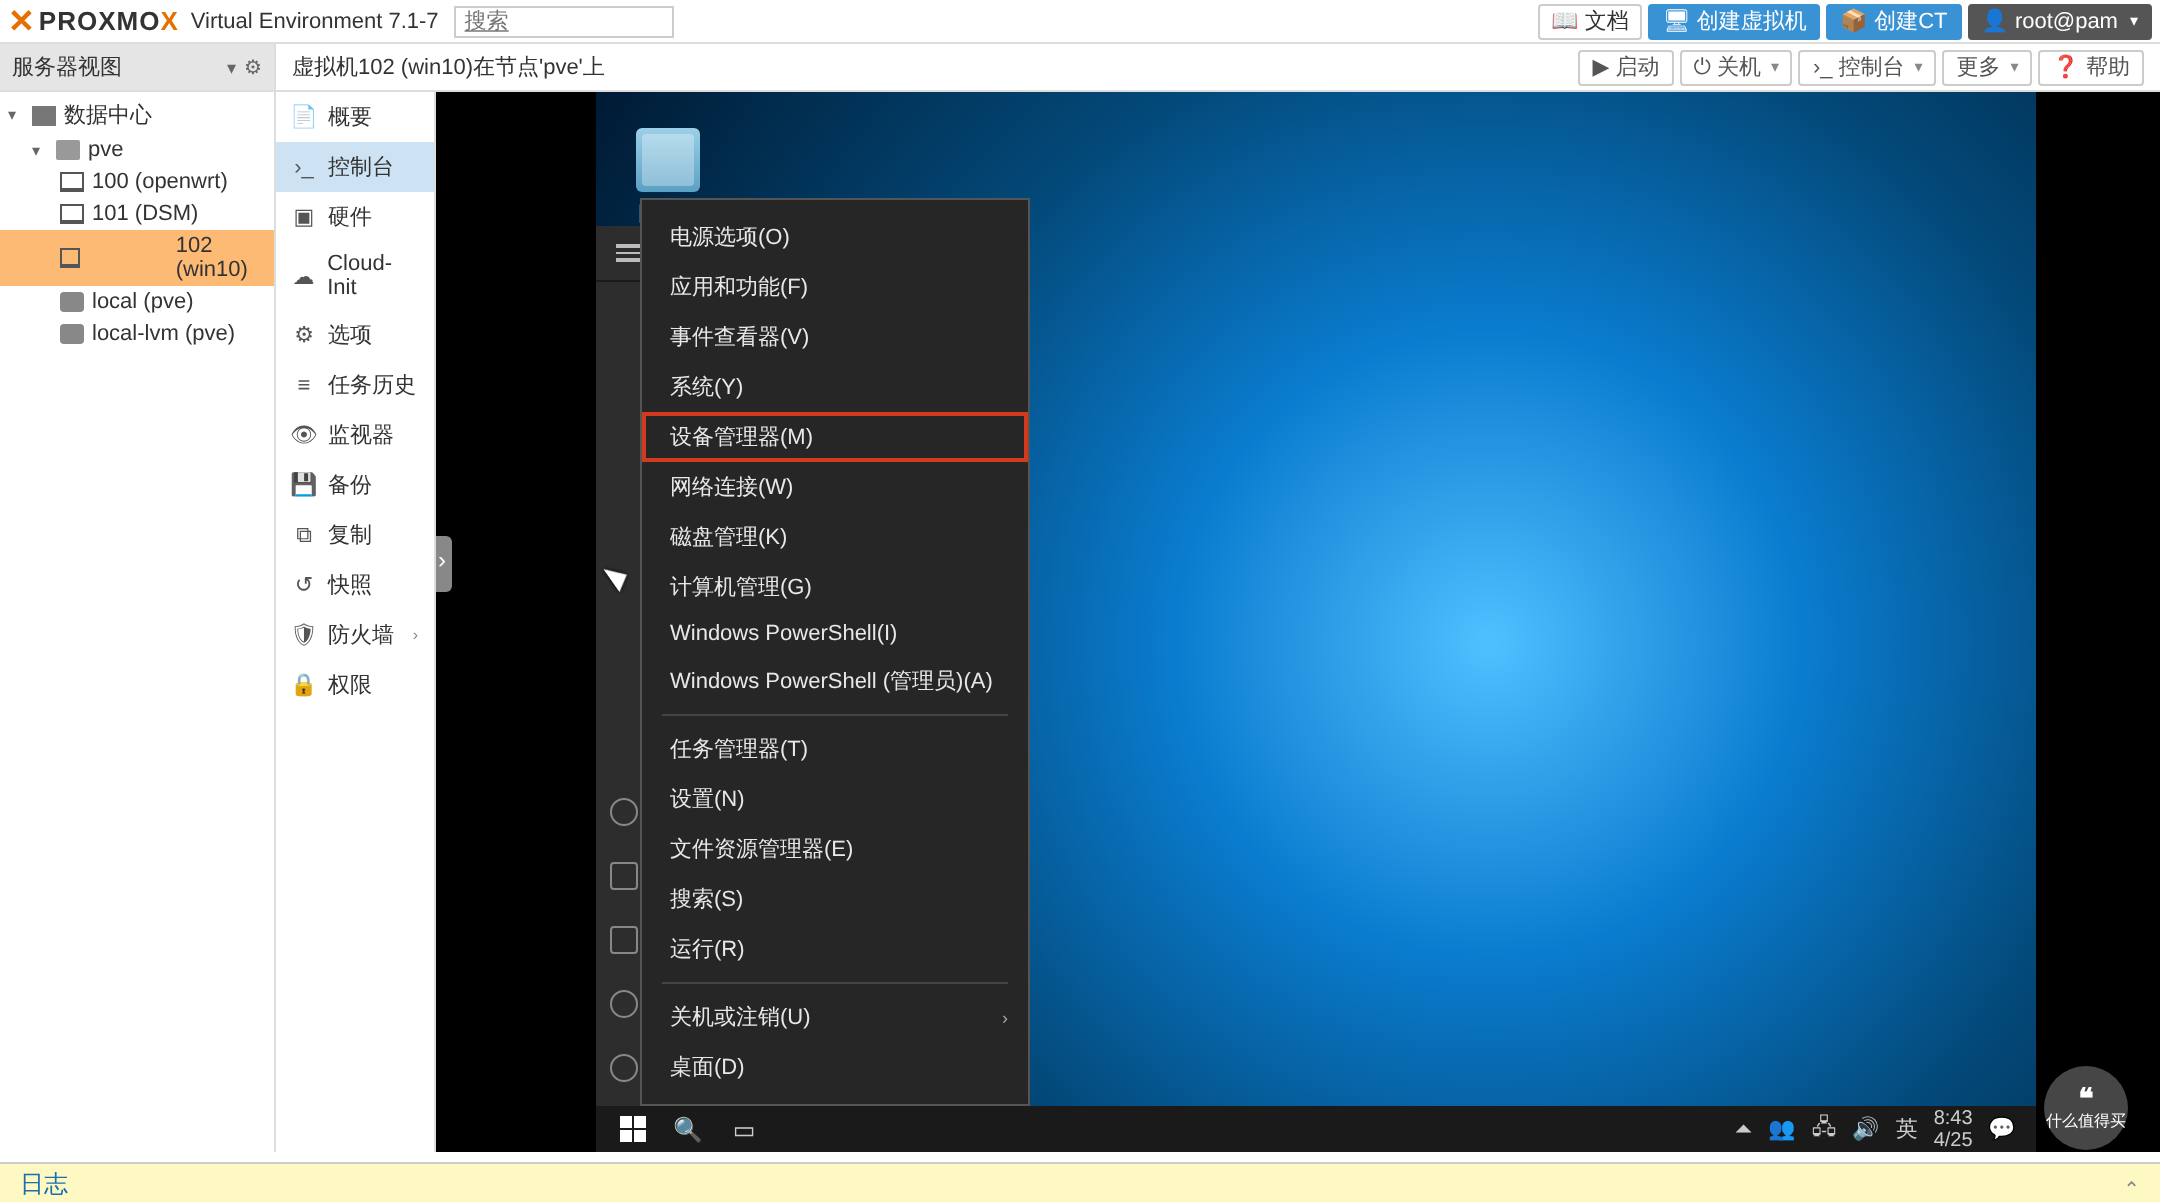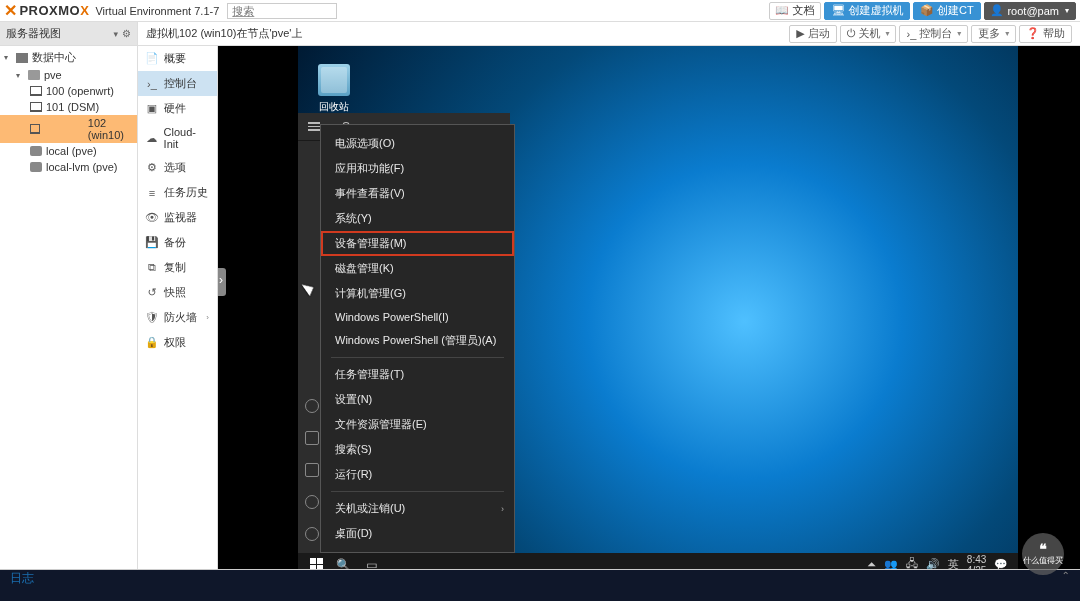--- a/index.html
+++ b/index.html
@@ -80,21 +80,21 @@
 .clock { display: flex; flex-direction: column; align-items: flex-end; line-height: 1.1; }
 
 .cursor { position: absolute; left: 7px; top: 235px; width: 10px; height: 14px; z-index: 20; pointer-events: none; }
 .cursor::before { content:''; position:absolute; border-left: 8px solid #fff; border-bottom: 5px solid transparent; border-top: 9px solid transparent; transform: rotate(-35deg); filter: drop-shadow(0 0 1px #000); }
 
 
 .collapse-handle { position: absolute; left: 218px; top: 268px; width: 8px; height: 28px; background: #888; border-radius: 0 3px 3px 0; z-index:5; }
 .collapse-handle::before { content:'›'; color:#fff; position:absolute; left:1px; top:5px; font-size:12px; }
 
 
-.log-bar { position: absolute; left: 0; right: 0; bottom: 0; height: 32px; border-top: 1px solid #ccc; background: #0f172a; display: flex; align-items: flex-start; padding: 0 10px; color: #1a6fb0; font-size: 12px; }
+.log-bar { position: absolute; left: 0; right: 0; bottom: 0; height: 20px; border-top: 1px solid #ccc; background: #fef9c3; display: flex; align-items: flex-end; padding: 0 10px; color: #1a6fb0; font-size: 12px; }
 .log-chev { margin-left: auto; color: #888; font-size: 10px; }
 
 
 .watermark { position: absolute; right: 16px; bottom: 26px; width: 42px; height: 42px; border-radius: 50%; background: rgba(100,100,100,0.7); display: flex; flex-direction: column; align-items: center; justify-content: center; color: #fff; font-size: 8px; line-height: 1.1; z-index: 30; }
 .watermark .quote { font-size: 14px; font-weight: bold; }
 </style>
 </head>
 <body>
 
 <div class="header">
@@ -271,20 +271,21 @@
       </div>
 
       <div class="cursor"></div>
 
       <div class="context-menu">
         <div class="ctx-item">电源选项(O)</div>
         <div class="ctx-item">应用和功能(F)</div>
         <div class="ctx-item">事件查看器(V)</div>
         <div class="ctx-item">系统(Y)</div>
         <div class="ctx-item highlighted">设备管理器(M)</div>
+        <div class="ctx-item">网络连接(W)</div>
         <div class="ctx-item">磁盘管理(K)</div>
         <div class="ctx-item">计算机管理(G)</div>
         <div class="ctx-item">Windows PowerShell(I)</div>
         <div class="ctx-item">Windows PowerShell (管理员)(A)</div>
         <div class="ctx-sep"></div>
         <div class="ctx-item">任务管理器(T)</div>
         <div class="ctx-item">设置(N)</div>
         <div class="ctx-item">文件资源管理器(E)</div>
         <div class="ctx-item">搜索(S)</div>
         <div class="ctx-item">运行(R)</div>

